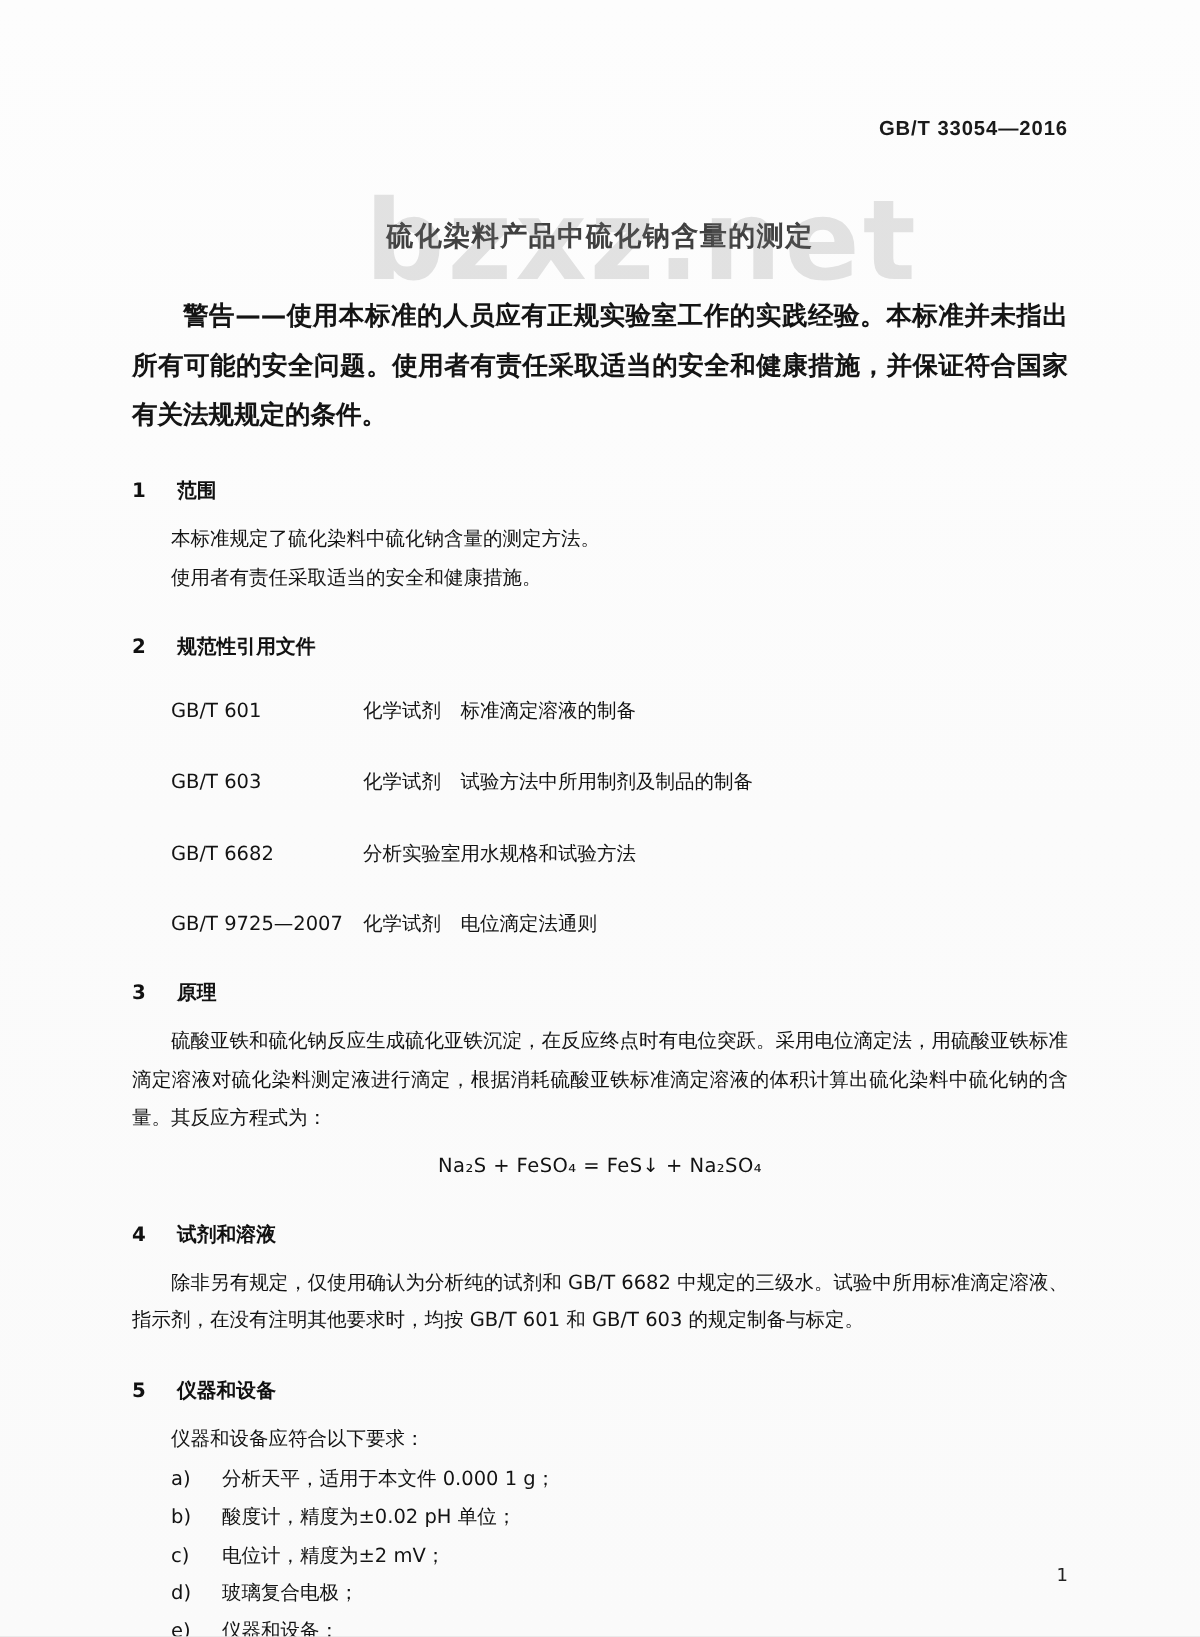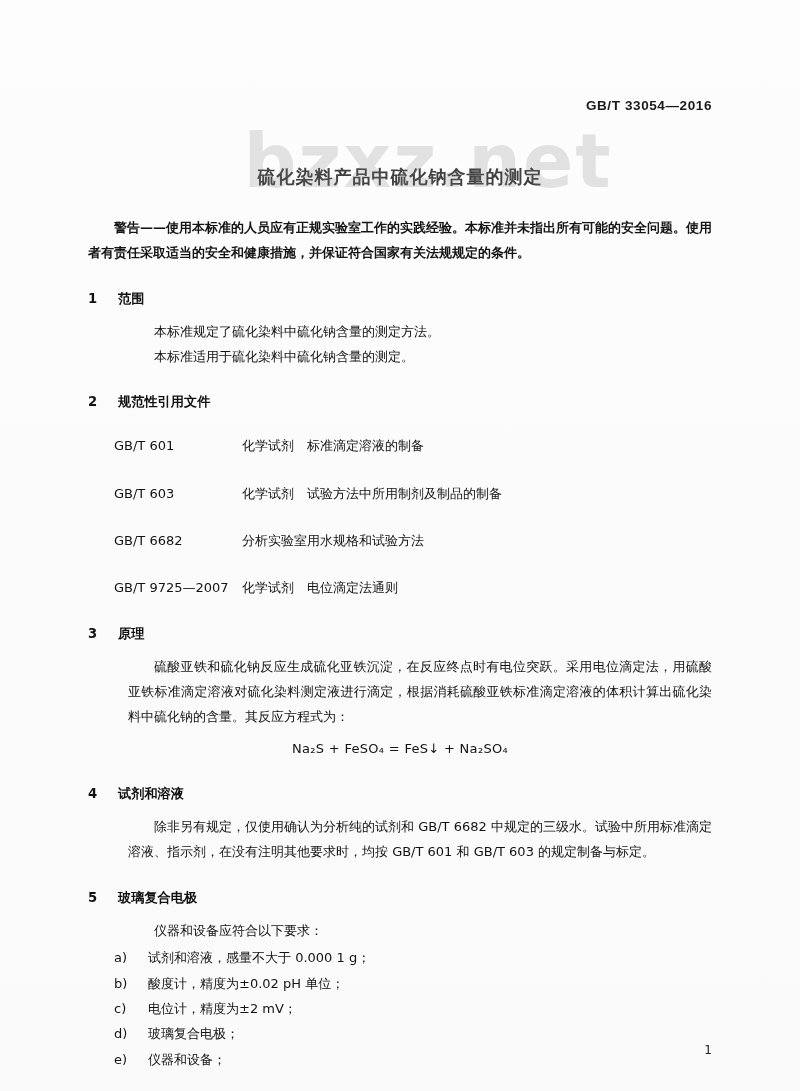--- a/index.html
+++ b/index.html
@@ -31,35 +31,35 @@
     position: relative;
     z-index: 2;
     padding: 0 88px;
     color: #111;
   }
   .std-no {
     text-align: right;
     font-size: 13.5px;
     letter-spacing: 0.6px;
     color: #1a1a1a;
-    padding-top: 98px;
+    padding-top: 78px;
     font-family: "Liberation Sans", sans-serif;
     font-weight: 600;
   }
   .doc-title {
     text-align: center;
     font-size: 18px;
     font-weight: bold;
     letter-spacing: 1px;
     margin-top: 52px;
     color: #404040;
   }
   .warning {
     margin-top: 26px;
-    font-size: 13px;
+    font-size: 17px;
     line-height: 1.95;
     text-align: justify;
     font-weight: bold;
     color: #141414;
     text-indent: 2em;
   }
   .sec {
     margin-top: 24px;
   }
   .sec-head {
@@ -75,21 +75,20 @@
   }
   .sec-body {
     margin-top: 11px;
     font-size: 13px;
     line-height: 1.95;
     color: #131313;
   }
   .p-ind {
     text-indent: 2em;
     text-align: justify;
-    margin-left: 40px;
   }
   .ref-line {
     padding-left: 2em;
     white-space: nowrap;
     margin-top: 22px;
   }
   .ref-line .code {
     display: inline-block;
     min-width: 128px;
   }
@@ -152,21 +151,21 @@
 
     <div class="warning">警告——使用本标准的人员应有正规实验室工作的实践经验。本标准并未指出所有可能的安全问题。使用者有责任采取适当的安全和健康措施，并保证符合国家有关法规规定的条件。</div>
 
     <div class="sec">
       <div class="sec-head">
         <span class="sec-num">1</span>
         <span>范围</span>
       </div>
       <div class="sec-body">
         <div class="p-ind">本标准规定了硫化染料中硫化钠含量的测定方法。</div>
-        <div class="p-ind">本标准适用于硫化染料中硫化钠含量的测定。</div>
+        <div class="p-ind">使用者有责任采取适当的安全和健康措施。</div>
       </div>
     </div>
 
     <div class="sec">
       <div class="sec-head">
         <span class="sec-num">2</span>
         <span>规范性引用文件</span>
       </div>
       <div class="sec-body">
         <div class="ref-line">
@@ -201,28 +200,28 @@
         <span>试剂和溶液</span>
       </div>
       <div class="sec-body">
         <div class="p-ind">除非另有规定，仅使用确认为分析纯的试剂和 GB/T 6682 中规定的三级水。试验中所用标准滴定溶液、指示剂，在没有注明其他要求时，均按 GB/T 601 和 GB/T 603 的规定制备与标定。</div>
       </div>
     </div>
 
     <div class="sec">
       <div class="sec-head">
         <span class="sec-num">5</span>
-        <span>玻璃复合电极</span>
+        <span>仪器和设备</span>
       </div>
       <div class="sec-body">
         <div class="p-ind">仪器和设备应符合以下要求：</div>
         <div class="list">
           <div class="list-item">
             <span class="list-mark">a)</span>
-            <span>试剂和溶液，感量不大于 0.000 1 g；</span>
+            <span>分析天平，适用于本文件 0.000 1 g；</span>
           </div>
           <div class="list-item">
             <span class="list-mark">b)</span>
             <span>酸度计，精度为±0.02 pH 单位；</span>
           </div>
           <div class="list-item">
             <span class="list-mark">c)</span>
             <span>电位计，精度为±2 mV；</span>
           </div>
           <div class="list-item">

